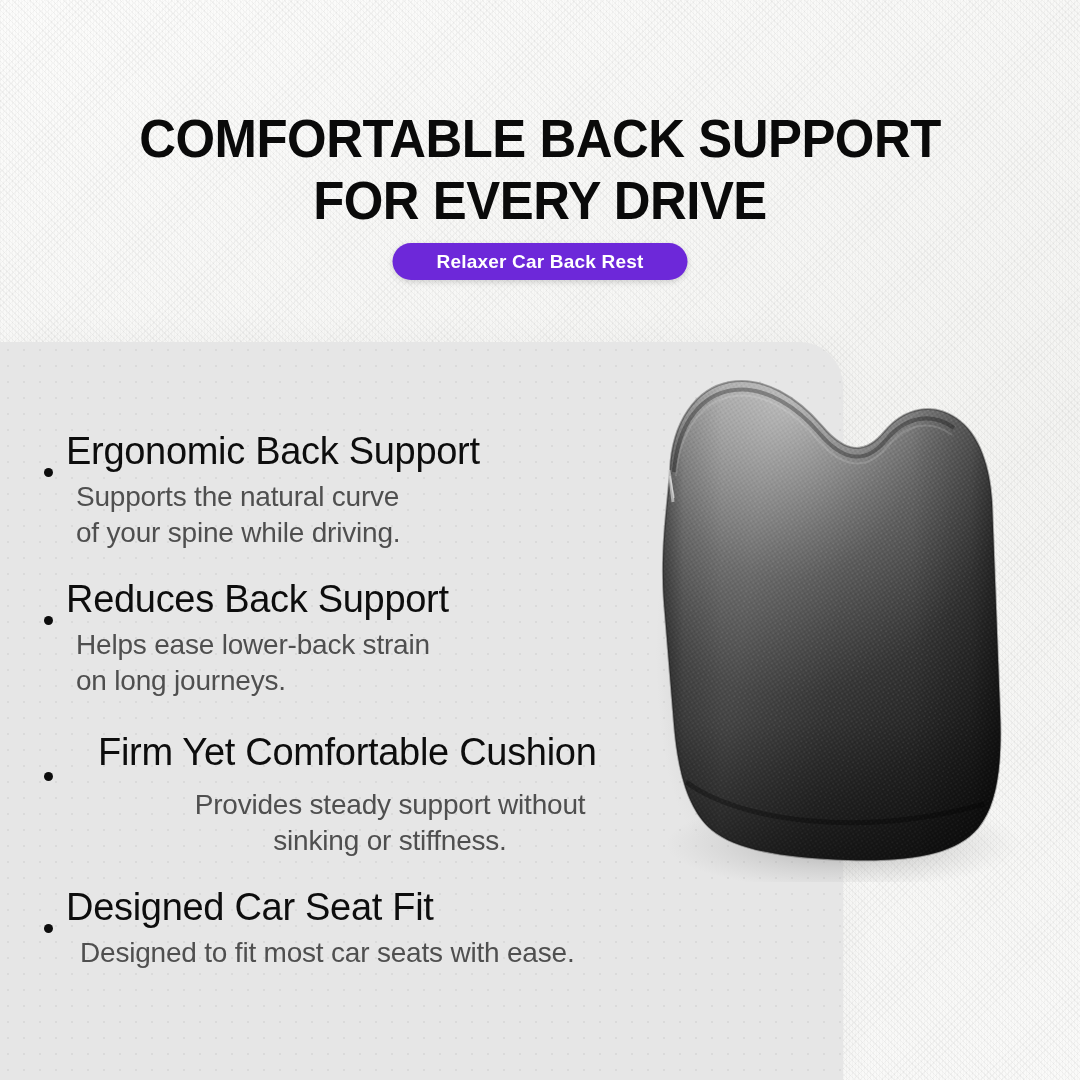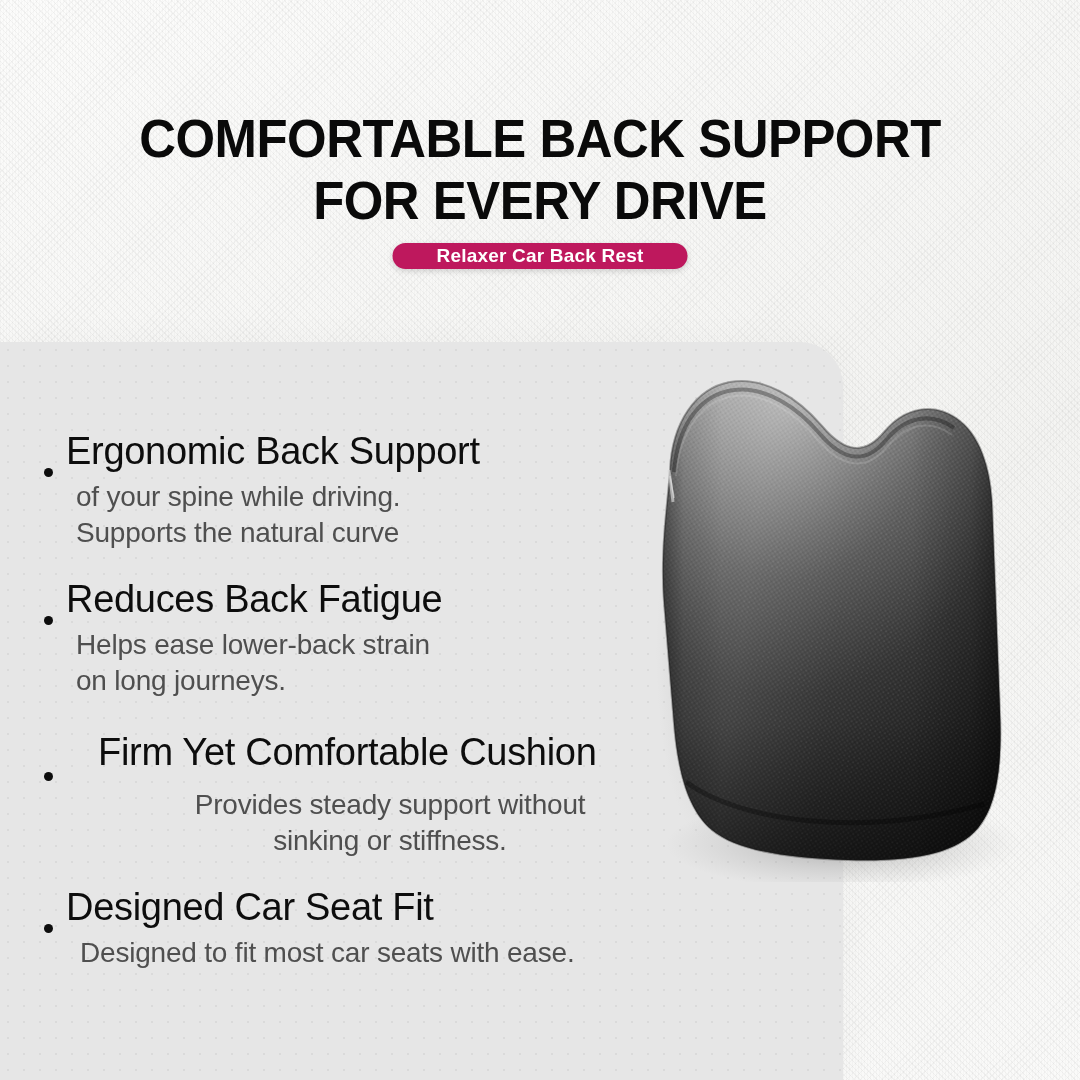--- a/index.html
+++ b/index.html
@@ -58,24 +58,24 @@
     transform-origin: center top;
   }
   .headline .hl-line { display: block; white-space: nowrap; }
 
   
   .badge {
     position: absolute;
     top: 243px;
     left: 50%;
     transform: translateX(-50%);
-    height: 26px;
+    height: 37px;
     padding: 0 44px;
     border-radius: 22px;
-    background: #be185d;
+    background: #6d28d9;
     color: #ffffff;
     font-size: 19px;
     font-weight: bold;
     letter-spacing: 0.2px;
     display: flex;
     align-items: center;
     justify-content: center;
     box-shadow: 0 2px 6px rgba(0,0,0,0.16);
   }
 
@@ -172,29 +172,29 @@
   <div class="panel"></div>
 
   <div class="features">
 
     <div class="feature f1">
       <div class="feature-title">
         <span class="bullet-dot"></span>
         <span class="feature-title-text">Ergonomic Back Support</span>
       </div>
       <div class="feature-desc">
+        <span class="dl">Supports the natural curve</span>
         <span class="dl">of your spine while driving.</span>
-        <span class="dl">Supports the natural curve</span>
       </div>
     </div>
 
     <div class="feature f2">
       <div class="feature-title">
         <span class="bullet-dot"></span>
-        <span class="feature-title-text">Reduces Back Fatigue</span>
+        <span class="feature-title-text">Reduces Back Support</span>
       </div>
       <div class="feature-desc">
         <span class="dl">Helps ease lower-back strain</span>
         <span class="dl">on long journeys.</span>
       </div>
     </div>
 
     <div class="feature f3">
       <div class="feature-title">
         <span class="bullet-dot"></span>

